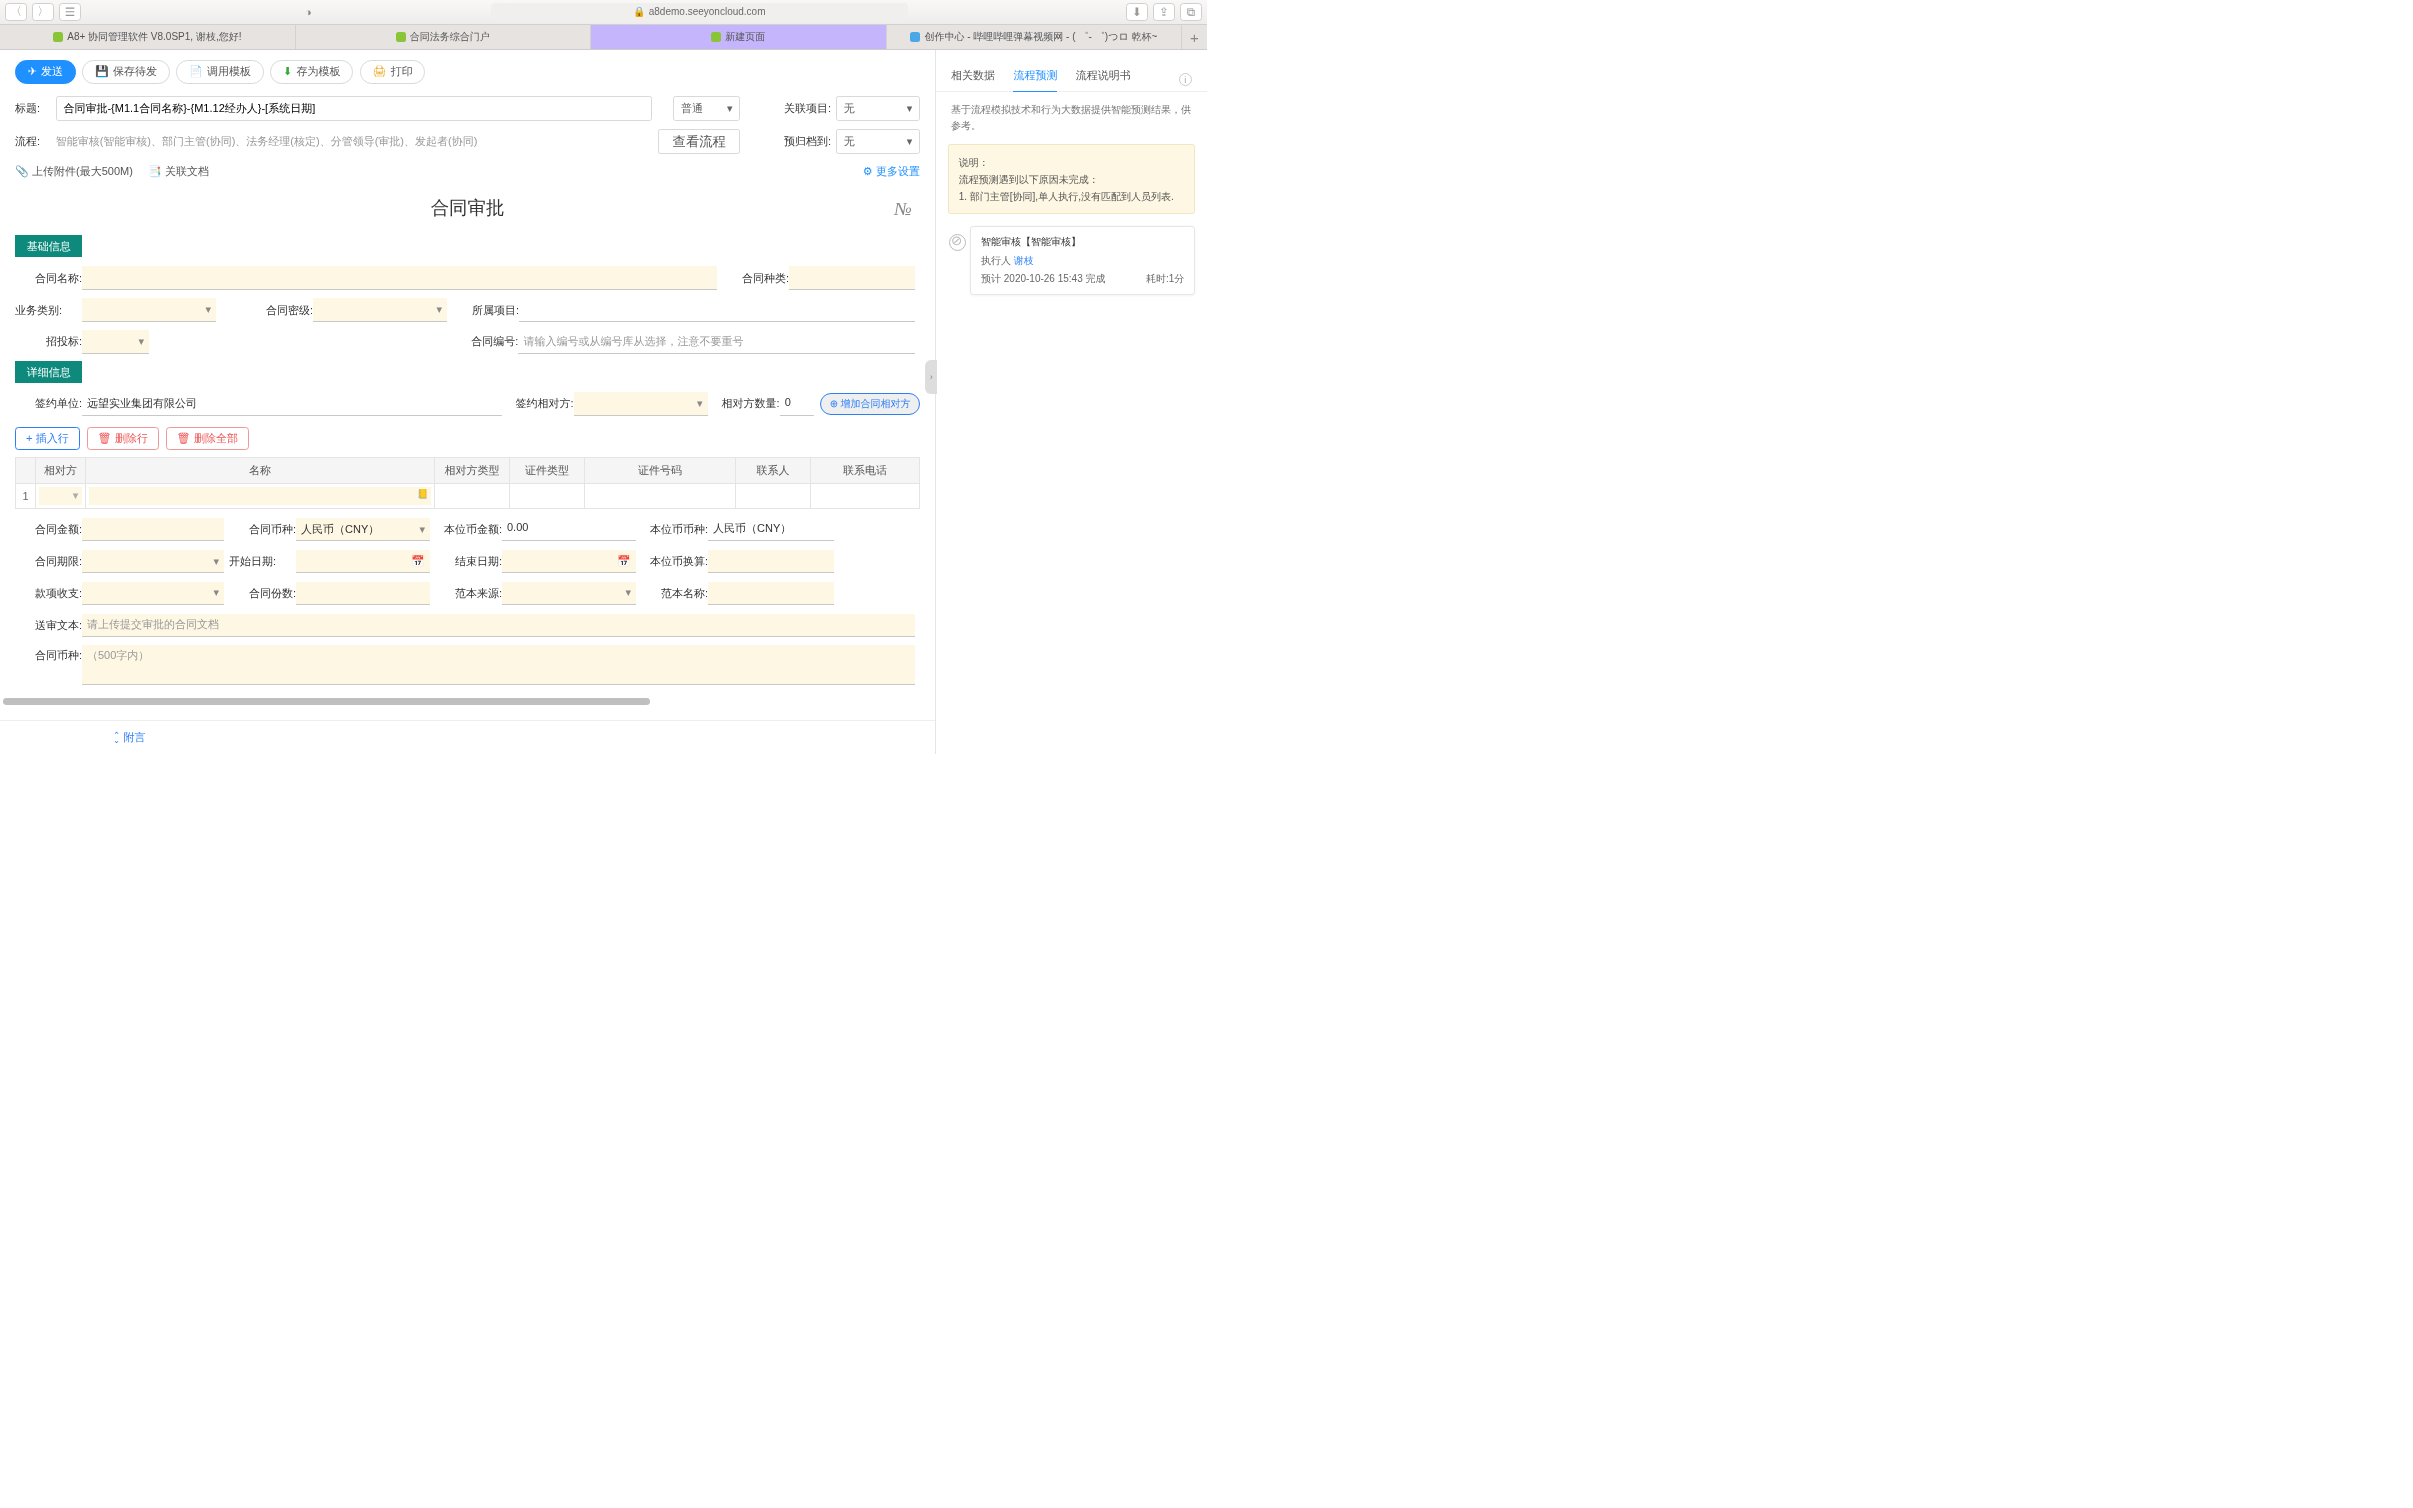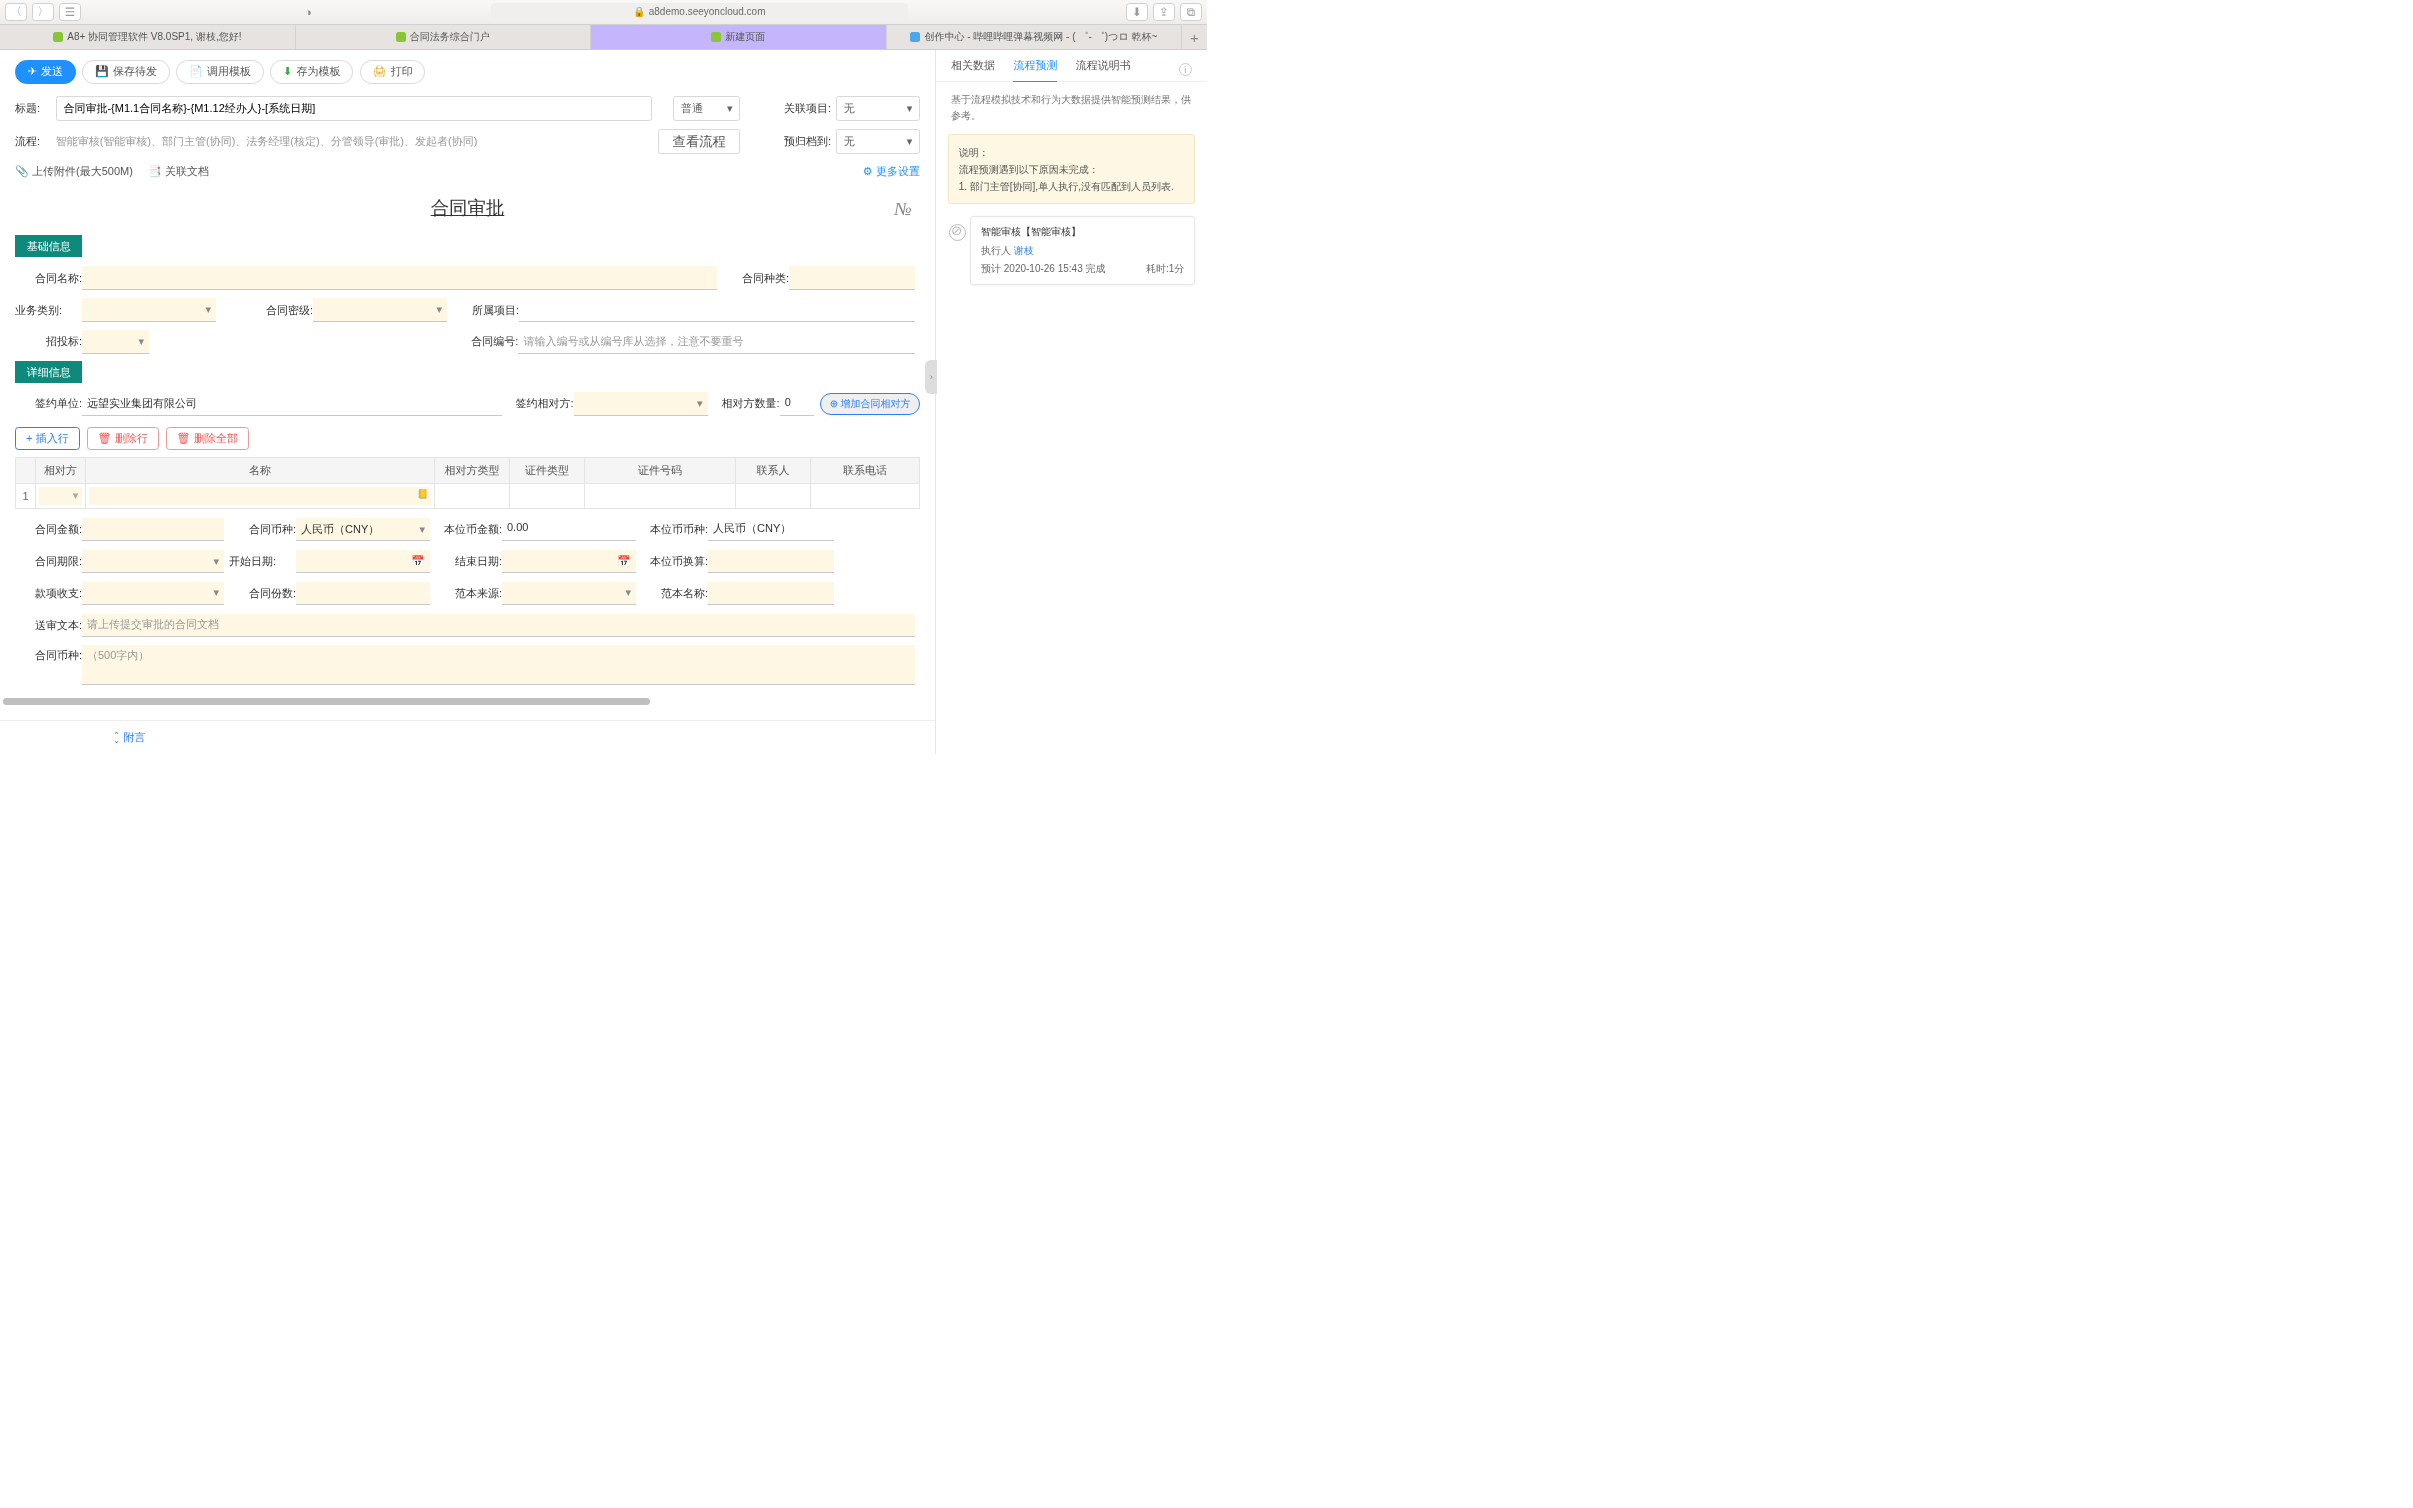--- a/index.html
+++ b/index.html
@@ -37,41 +37,41 @@
 .assoc .albl{width:50px;color:#333;text-align:right;}
 .process-txt{flex:1;color:#999;font-size:11px;}
 .outline-btn{height:25px;padding:0 13.4px;border:0.8px solid #d9d9d9;border-radius:2.5px;background:#fff;color:#555;}
 .attach-row{display:flex;align-items:center;gap:15px;padding:5px 15px;}
 .attach-link{display:flex;align-items:center;gap:3.4px;color:#555;font-size:11px;}
 .attach-link .clip{color:#888;}
 .more-set{margin-left:auto;color:#1e90ff;display:flex;align-items:center;gap:3.4px;}
 .more-set .gear{color:#1e90ff;}
 
 .formbody{padding:6.7px 15px 0;overflow-y:auto;height:calc(100% - 176px);}
-.form-title{text-align:center;font-size:18.4px;font-weight:500;padding:5px 0 11.7px;position:relative;text-decoration:underline;}
+.form-title{text-align:center;font-size:18.4px;font-weight:500;padding:5px 0 11.7px;position:relative;}
 .form-title .num{position:absolute;right:8.4px;top:8.4px;color:#888;font-style:italic;font-family:serif;}
 .section-hdr{background:#0e8a7d;color:#fff;display:inline-block;padding:3.4px 11.7px;font-size:11px;margin:3.4px 0 5px;}
 .fval{height:23.5px;background:#fdf7e3;border-bottom:0.8px solid #c8c8c8;margin:2.5px 5px 2.5px 0;padding:2.5px 5px;display:flex;align-items:center;color:#333;}
 .fsel{height:23.5px;background:#fdf7e3;border-bottom:0.8px solid #c8c8c8;margin:2.5px 5px 2.5px 0;display:flex;align-items:center;justify-content:space-between;padding:0 5px;color:#888;}
 .row2{display:flex;align-items:center;padding:1.7px 0;}
 .cellw{display:flex;align-items:center;}
 
 .tbl-hdr-btns{display:flex;gap:6.7px;padding:6.7px 0;}
 .pill-btn{height:23.5px;padding:0 10px;border:0.8px solid;border-radius:3.4px;display:inline-flex;align-items:center;gap:3.4px;font-size:11px;background:#fff;}
 .pill-btn.blue{color:#2d7ff9;border-color:#2d7ff9;}
 .pill-btn.red{color:#e55;border-color:#e99;}
 .dtable{width:100%;border-collapse:collapse;}
 .dtable th{background:#f5f5f5;border:0.8px solid #e4e4e4;padding:5px 3.4px;font-weight:400;color:#555;font-size:11px;}
 .dtable td{border:0.8px solid #e4e4e4;height:25px;padding:0 3.4px;}
 .dtable td.num{width:20px;text-align:center;color:#666;}
 .cell-sel{background:#fdf7e3;height:18.4px;display:flex;align-items:center;justify-content:flex-end;padding:0 3.4px;color:#aaa;}
 .cell-inp{background:#fdf7e3;height:18.4px;position:relative;}
 .cell-inp .book{position:absolute;right:1.7px;top:1.7px;color:#888;font-size:9.2px;}
 
-.rp-tabs{display:flex;border-bottom:0.8px solid #eee;padding:8px 15px 0;gap:18.4px;align-items:center;}
+.rp-tabs{display:flex;border-bottom:0.8px solid #eee;padding:18px 15px 0;gap:18.4px;align-items:center;}
 .rp-tab{padding-bottom:8.4px;color:#555;font-size:11px;position:relative;}
 .rp-tab.active{color:#1e90ff;}
 .rp-tab.active::after{content:"";position:absolute;left:0;right:0;bottom:-0.8px;height:1.7px;background:#1e90ff;}
 .rp-info{margin-left:auto;color:#aaa;border:0.8px solid #ccc;border-radius:50%;width:13.4px;height:13.4px;display:flex;align-items:center;justify-content:center;font-size:9.2px;}
 .rp-desc{padding:10px 15px;color:#777;font-size:10px;line-height:1.6;}
 .warn-box{margin:0 11.7px;background:#fdf7e3;border:0.8px solid #f0e6c0;border-radius:2.5px;padding:8.4px 10px;font-size:10px;color:#555;line-height:1.7;}
 .timeline-node{position:relative;margin:11.7px 11.7px 0 34px;border:0.8px solid #e6e6e6;border-radius:3.4px;padding:8.4px 10px;font-size:10px;box-shadow:0 0.8px 2.5px rgba(0,0,0,0.05);background:#fff;}
 .timeline-node::before{content:"";position:absolute;left:-22px;top:6.7px;width:15px;height:15px;border:1.7px solid #bbb;border-radius:50%;background:#fff;}
 .timeline-node::after{content:"⊘";position:absolute;left:-20px;top:5.9px;color:#bbb;font-size:13.4px;}
 .tn-title{font-weight:500;color:#333;margin-bottom:5px;}

